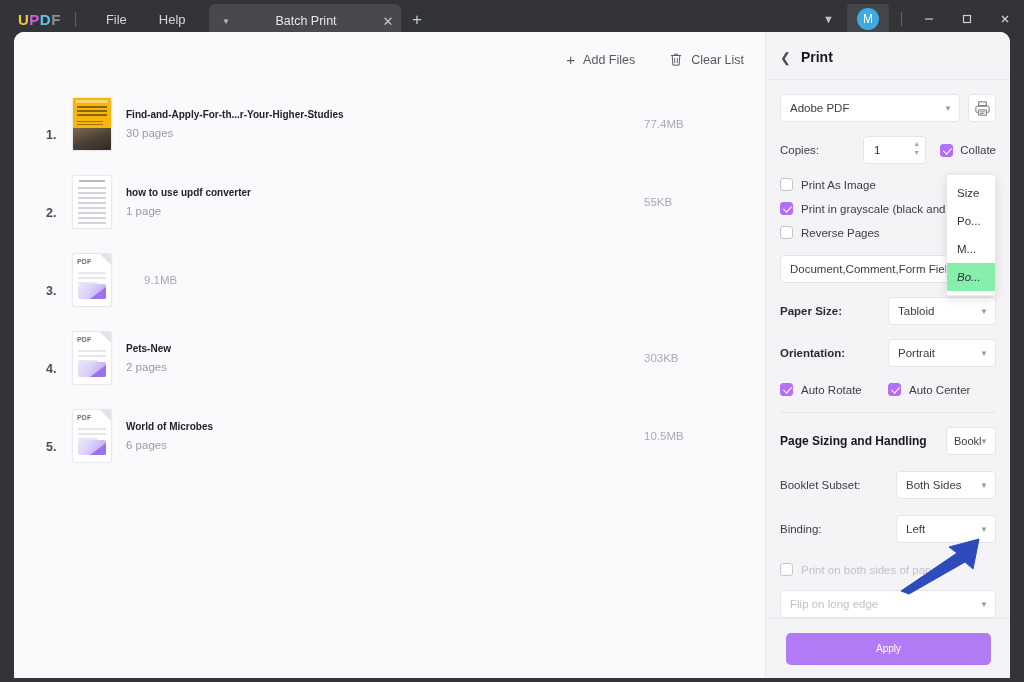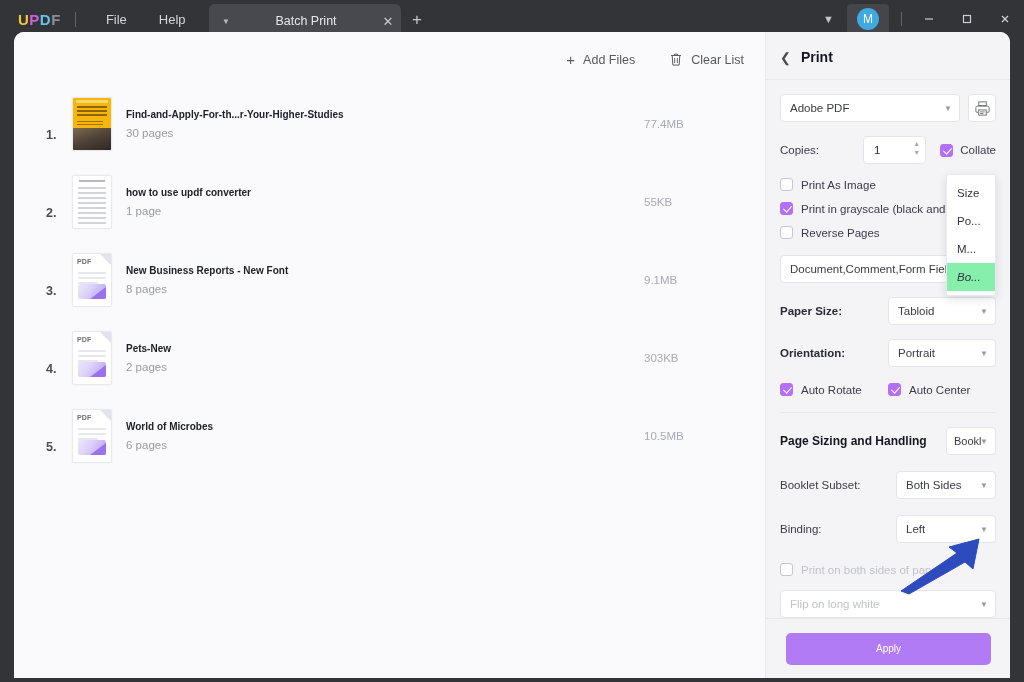--- a/index.html
+++ b/index.html
@@ -489,24 +489,20 @@
         <div class="filerow">
           <div class="f-index">3.</div>
           <div class="thumb pdficon">
             <div class="corner"></div>
             <div class="lbl">PDF</div>
             <div class="ln" style="top:18px;width:28px"></div>
             <div class="ln" style="top:23px;width:28px"></div>
             <div class="ln" style="top:28px;width:20px"></div>
             <div class="img"></div>
           </div>
-          <div class="f-text">
-            <div class="f-name">New Business Reports - New Font</div>
-            <div class="f-pages">8 pages</div>
-          </div>
           <div class="f-size">9.1MB</div>
         </div>
 
         <div class="filerow">
           <div class="f-index">4.</div>
           <div class="thumb pdficon">
             <div class="corner"></div>
             <div class="lbl">PDF</div>
             <div class="ln" style="top:18px;width:28px"></div>
             <div class="ln" style="top:23px;width:28px"></div>
@@ -652,21 +648,21 @@
             <span class="car">▼</span>
           </div>
         </div>
 
         <div class="chk-row" style="margin-top:20px">
           <span class="cbox"></span>
           <span class="cb-text dim">Print on both sides of paper</span>
         </div>
 
         <div class="sel bottom-sel disabled">
-          <span>Flip on long white</span>
+          <span>Flip on long edge</span>
           <span class="car">▼</span>
         </div>
 
         <div class="dd">
           <div class="dd-item">Size</div>
           <div class="dd-item">Po...</div>
           <div class="dd-item">M...</div>
           <div class="dd-item sel-on">Bo...</div>
         </div>
 

